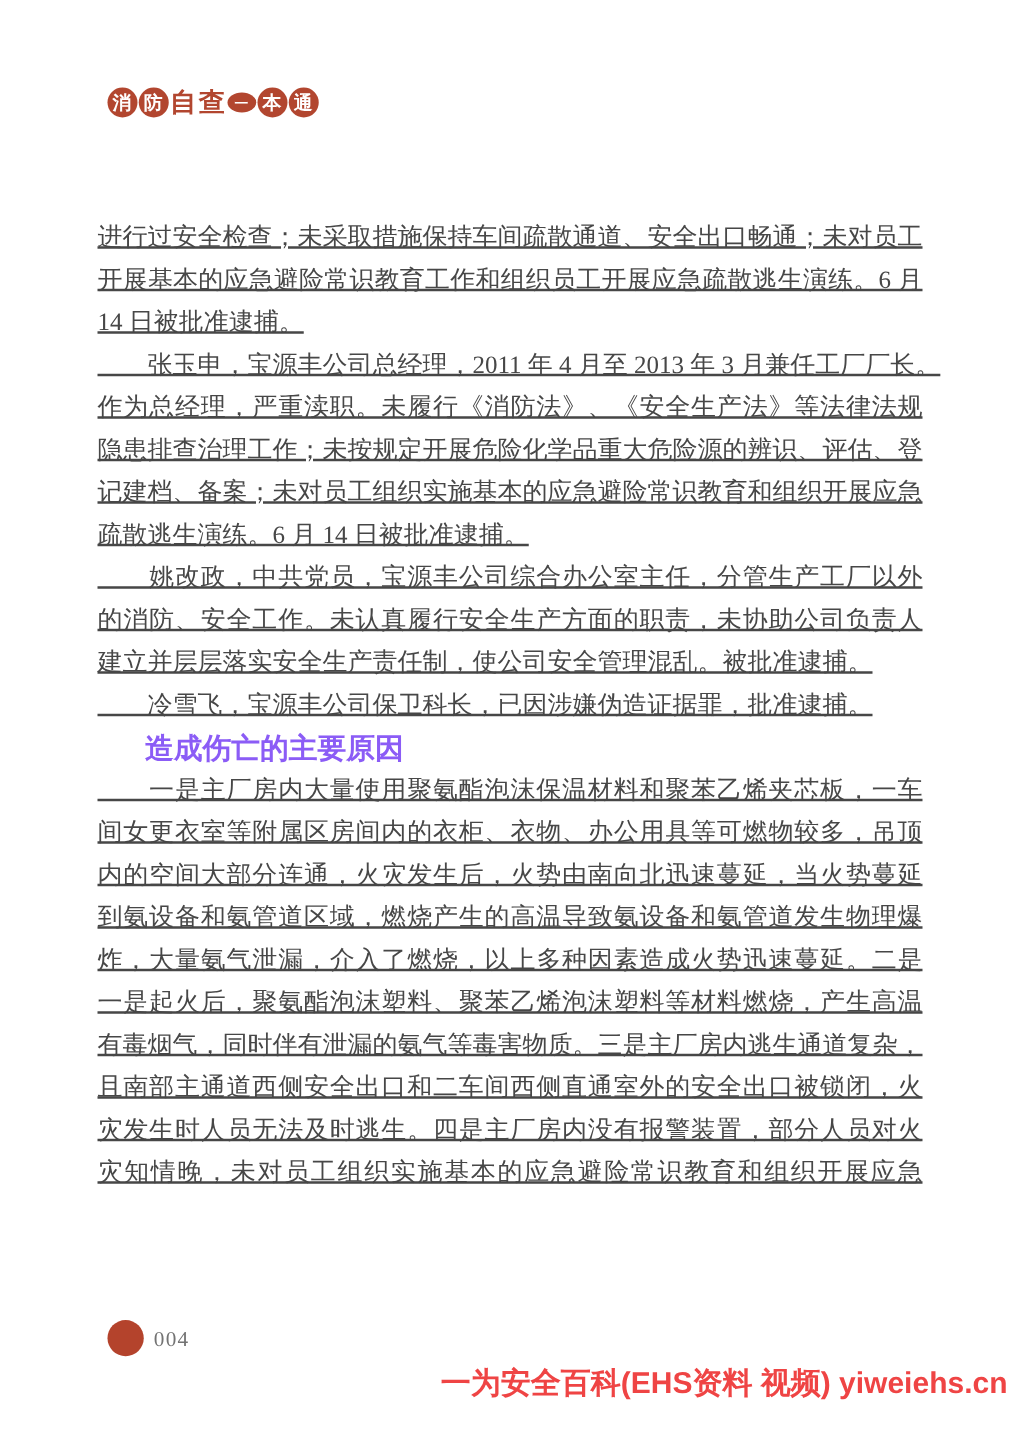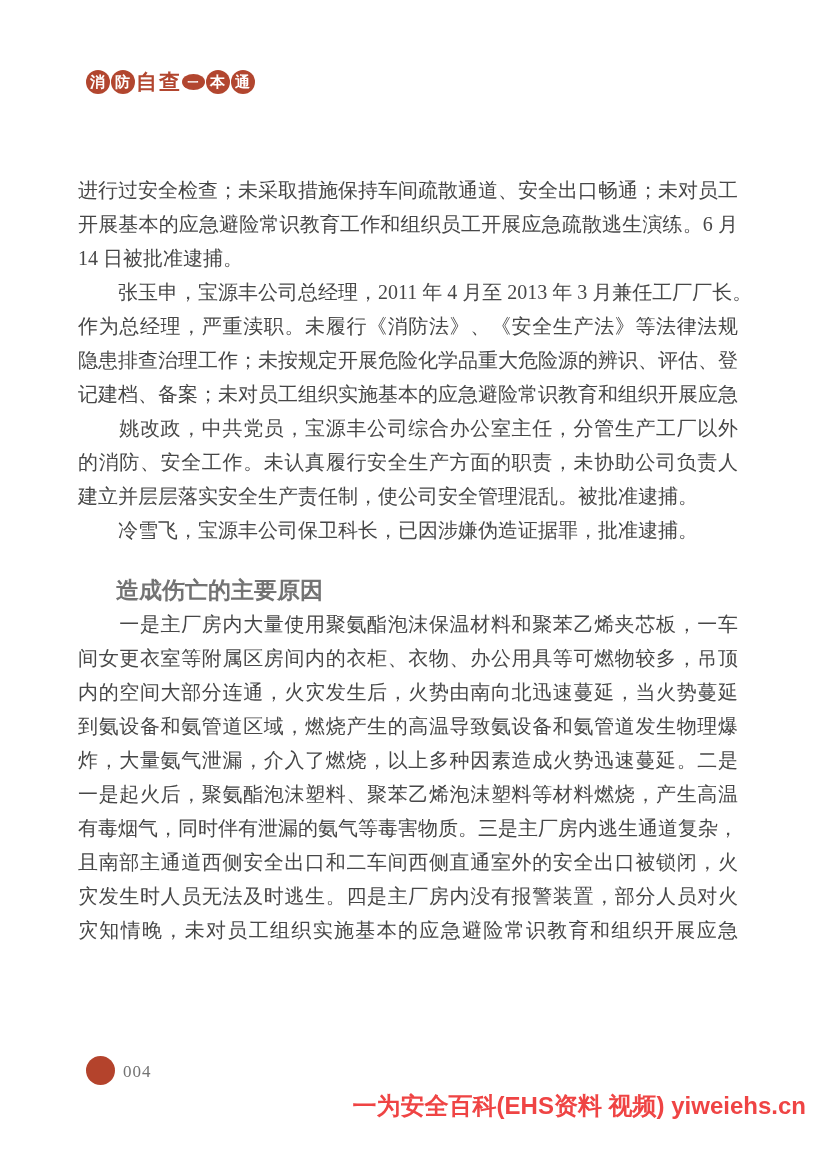--- a/index.html
+++ b/index.html
@@ -57,34 +57,35 @@
     left: 78px;
     top: 173px;
     width: 660px;
     color: #474747;
   }
   .line {
     font-size: 20px;
     line-height: 34px;
     height: 34px;
     white-space: nowrap;
+    text-decoration: underline;
   }
   .line.j {
     text-align: justify;
     text-align-last: justify;
   }
   .heading {
-    margin-top: 26px;
+    margin-top: 0;
     padding-left: 38px;
     height: 34px;
     line-height: 34px;
     font-family: "Liberation Sans", "DejaVu Sans", sans-serif;
     font-weight: bold;
     font-size: 23px;
-    color: #737373;
+    color: #8b5cf6;
   }
 
   
   .page-dot {
     position: absolute;
     left: 86px;
     top: 1056px;
     width: 29px;
     height: 29px;
     border-radius: 50%;
@@ -123,20 +124,21 @@
   </div>
 
 <div class="body-text">
     <div class="line j">进行过安全检查；未采取措施保持车间疏散通道、安全出口畅通；未对员工</div>
     <div class="line j">开展基本的应急避险常识教育工作和组织员工开展应急疏散逃生演练。6 月</div>
     <div class="line">14 日被批准逮捕。</div>
     <div class="line j">　　张玉申，宝源丰公司总经理，2011 年 4 月至 2013 年 3 月兼任工厂厂长。</div>
     <div class="line j">作为总经理，严重渎职。未履行《消防法》、《安全生产法》等法律法规</div>
     <div class="line j">隐患排查治理工作；未按规定开展危险化学品重大危险源的辨识、评估、登</div>
     <div class="line j">记建档、备案；未对员工组织实施基本的应急避险常识教育和组织开展应急</div>
+    <div class="line">疏散逃生演练。6 月 14 日被批准逮捕。</div>
     <div class="line j">　　姚改政，中共党员，宝源丰公司综合办公室主任，分管生产工厂以外</div>
     <div class="line j">的消防、安全工作。未认真履行安全生产方面的职责，未协助公司负责人</div>
     <div class="line">建立并层层落实安全生产责任制，使公司安全管理混乱。被批准逮捕。</div>
     <div class="line">　　冷雪飞，宝源丰公司保卫科长，已因涉嫌伪造证据罪，批准逮捕。</div>
     <div class="heading">造成伤亡的主要原因</div>
     <div class="line j">　　一是主厂房内大量使用聚氨酯泡沫保温材料和聚苯乙烯夹芯板，一车</div>
     <div class="line j">间女更衣室等附属区房间内的衣柜、衣物、办公用具等可燃物较多，吊顶</div>
     <div class="line j">内的空间大部分连通，火灾发生后，火势由南向北迅速蔓延，当火势蔓延</div>
     <div class="line j">到氨设备和氨管道区域，燃烧产生的高温导致氨设备和氨管道发生物理爆</div>
     <div class="line j">炸，大量氨气泄漏，介入了燃烧，以上多种因素造成火势迅速蔓延。二是</div>

